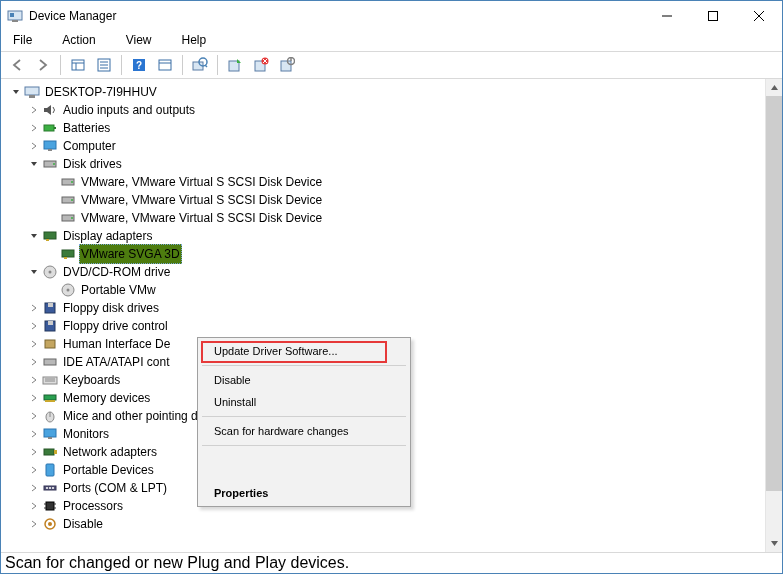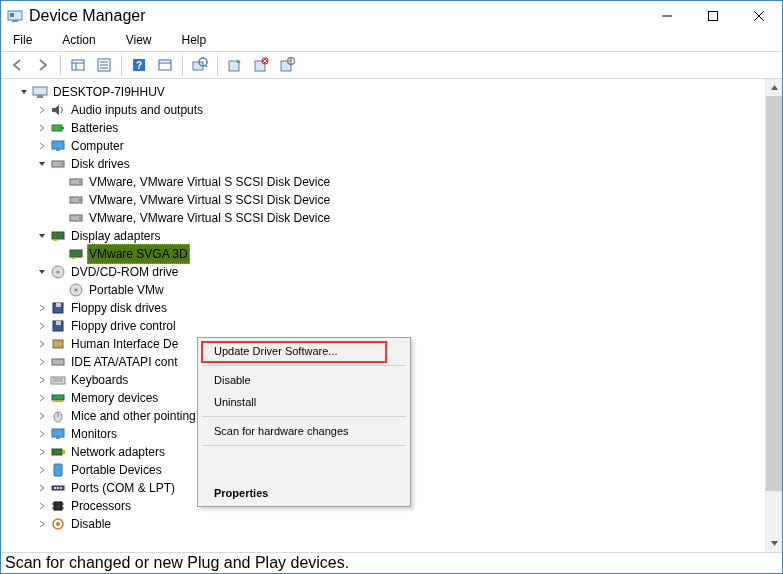--- a/index.html
+++ b/index.html
@@ -1,34 +1,34 @@
 <!DOCTYPE html>
 <html><head>
 <meta charset="utf-8">
 <style>
   * { box-sizing: border-box; }
   html, body { margin: 0; padding: 0; font-family: "Segoe UI", Tahoma, sans-serif; font-size: 12px; color: #000; background: #fff; }
   .window { width: 783px; height: 574px; border: 1px solid #4a82b6; display: flex; flex-direction: column; position: relative; background: #fff; }
   
   .titlebar { height: 30px; display: flex; align-items: center; padding: 0 0 0 6px; background: #fff; }
   .titlebar .appicon { width: 16px; height: 16px; margin-right: 6px; display: flex; align-items: center; justify-content: center; }
-  .titlebar .title { flex: 0 0 auto; font-size: 16px; }
+  .titlebar .title { flex: 0 0 auto; font-size: 12px; }
   .titlebar .spacer { flex: 1; }
   .winbtns { display: flex; height: 100%; }
   .winbtn { width: 46px; height: 30px; display: flex; align-items: center; justify-content: center; }
   
   .menubar { height: 20px; display: flex; padding: 0 4px; gap: 14px; background: #fff;}
   .menuitem { padding: 2px 8px; }
   
   .toolbar { height: 28px; display: flex; align-items: center; border-top: 1px solid #d9d9d9; border-bottom: 1px solid #d9d9d9; padding: 0 4px; gap: 2px; background: #fff;}
   .tbtn { width: 24px; height: 24px; display: flex; align-items: center; justify-content: center; border: 1px solid transparent; }
   .tsep { width: 0; height: 20px; border-left: 1px solid #ccc; margin: 0 3px; }
   
   .client { flex: 1; display: flex; position: relative; border-bottom: 1px solid #d9d9d9; }
-  .tree { flex: 1; overflow: hidden; padding: 4px 0 0 2px; background:#fff;margin-left:8px;}
+  .tree { flex: 1; overflow: hidden; padding: 4px 0 0 2px; background:#fff;}
   .node { display: flex; align-items: center; height: 18px; line-height: 18px; white-space: nowrap; }
   .node .arrow { width: 14px; height: 14px; display:flex; align-items:center; justify-content:center; flex:0 0 14px; }
   .node .devicon { width: 16px; height: 16px; margin: 0 3px 0 1px; display:flex; align-items:center; justify-content:center; flex:0 0 16px; }
   .node .label { padding: 0 2px; }
   .node.selected .label { background: #4d7c0f; border: 1px dotted #7aa7d8; padding:0 1px; }
   .indent-0 { padding-left: 6px; }
   .indent-1 { padding-left: 24px; }
   .indent-2 { padding-left: 42px; }
   
   .vscroll { width: 17px; background: #f0f0f0; display: flex; flex-direction: column; border-left: 1px solid #e5e5e5;}

